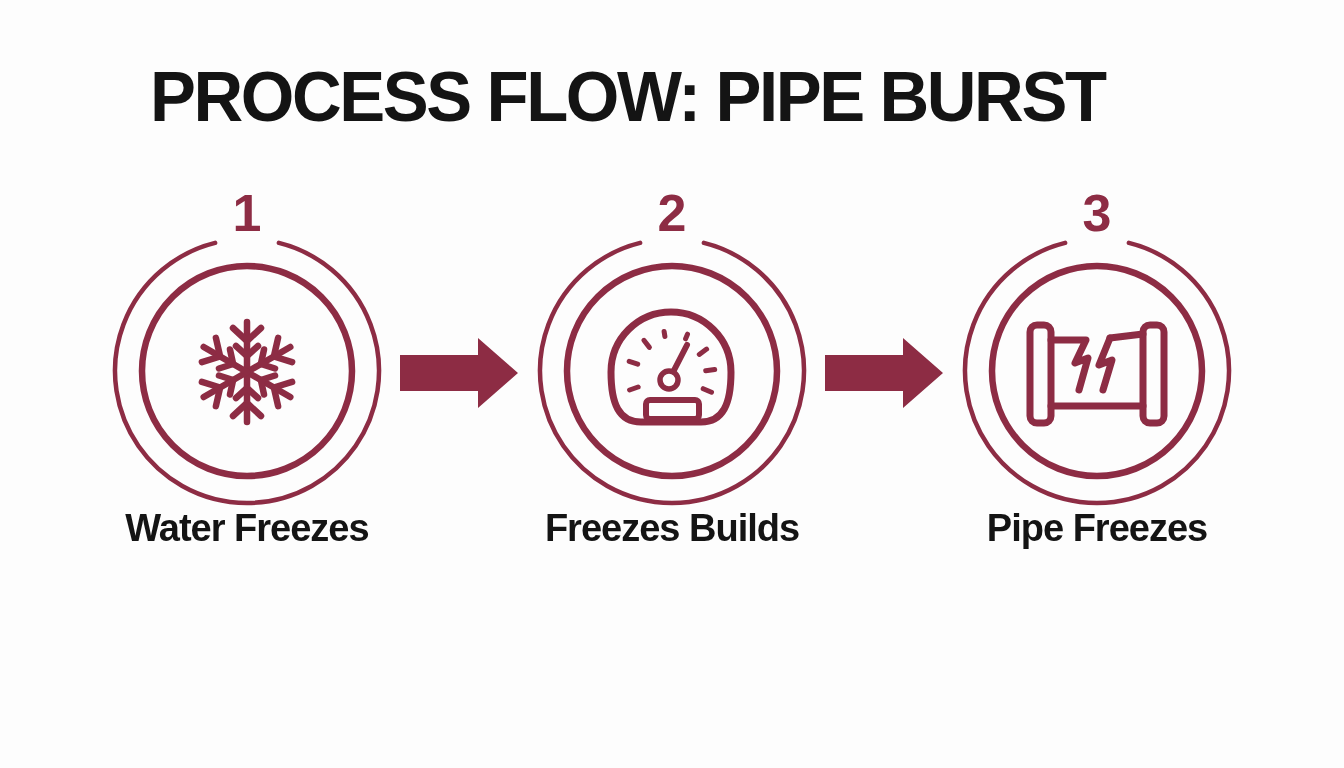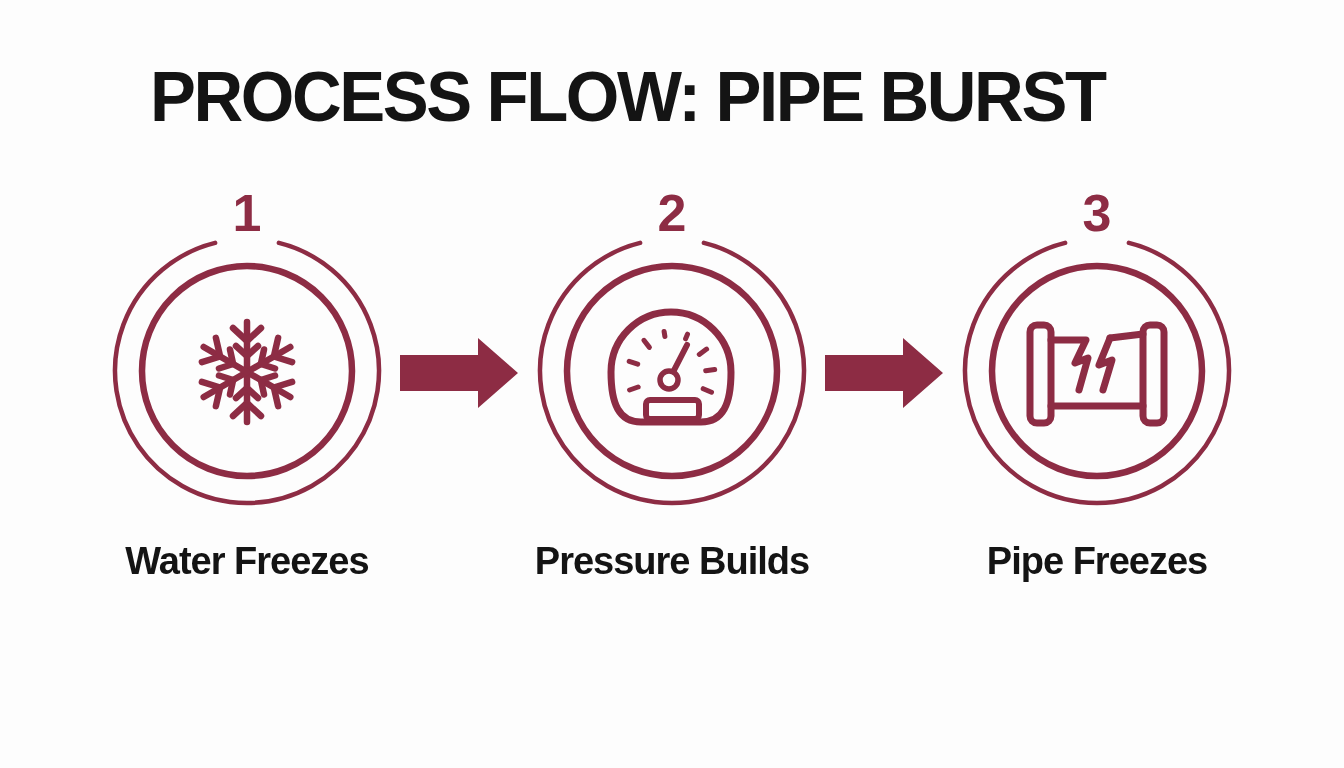--- a/index.html
+++ b/index.html
@@ -26,21 +26,21 @@
     text-align: center;
     font-size: 52px; line-height: 46px; font-weight: 700;
     color: var(--accent, #8D2C44);
   }
   .rings { position: absolute; left: 0; top: 46px; }
   .icon { position: absolute; }
   .snowflake-pos { left: 80px; top: 122px; }
   .gauge-pos { left: 65px; top: 115px; }
   .pipe-pos { left: 66px; top: 130px; }
   .step-label {
-    position: absolute; top: 350px; left: -20px; width: 320px;
+    position: absolute; top: 317px; left: -20px; width: 320px;
     text-align: center;
     font-size: 38px; font-weight: 700; letter-spacing: -1px;
     color: var(--ink, #141414);
     white-space: nowrap;
   }
   .arrow { position: absolute; top: 338px; }
   .arrow-1 { left: 400px; }
   .arrow-2 { left: 825px; }
   svg .stroked { stroke: var(--accent, #8D2C44); fill: none; }
   svg .filled { fill: var(--accent, #8D2C44); }
@@ -99,21 +99,21 @@
           <line x1="67.1" y1="26.5" x2="67.9" y2="31.5"></line>
           <line x1="90.5" y1="29.2" x2="88.6" y2="33.8"></line>
           <line x1="109.6" y1="44.1" x2="102.3" y2="49.4"></line>
           <line x1="117.7" y1="64.6" x2="108.7" y2="65.7"></line>
           <line x1="114.5" y1="87.2" x2="106.2" y2="83.7"></line>
         </g>
         <line x1="72" y1="75" x2="90" y2="40" stroke-width="6"></line>
         <circle cx="72" cy="75" r="9" fill="#FDFDFD" stroke-width="5.5"></circle>
       </g>
     </svg>
-    <div class="step-label">Pressure Builds</div>
+    <div class="step-label">Freezes Builds</div>
   </div>
 
   <svg class="arrow arrow-2" width="120" height="70" viewBox="0 0 120 70">
     <polygon class="filled" points="0,17 78,17 78,0 118,35 78,70 78,53 0,53"></polygon>
   </svg>
 
   <div class="step step-3">
     <div class="step-number">3</div>
     <svg class="rings" width="280" height="280" viewBox="0 0 280 280">
       <path class="stroked" d="M108.1 6.9 A132 132 0 1 0 171.9 6.9" stroke-width="4.5" stroke-linecap="round"></path>

